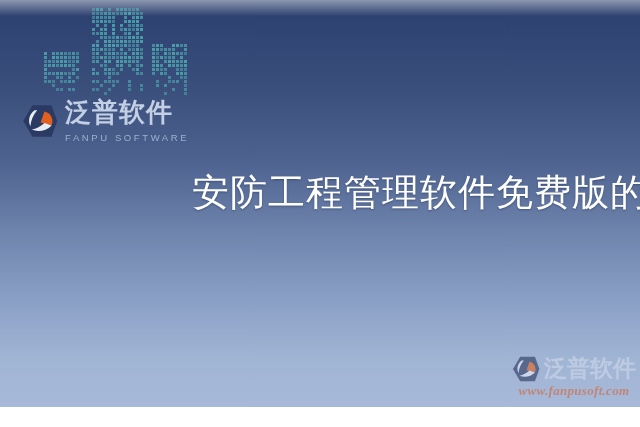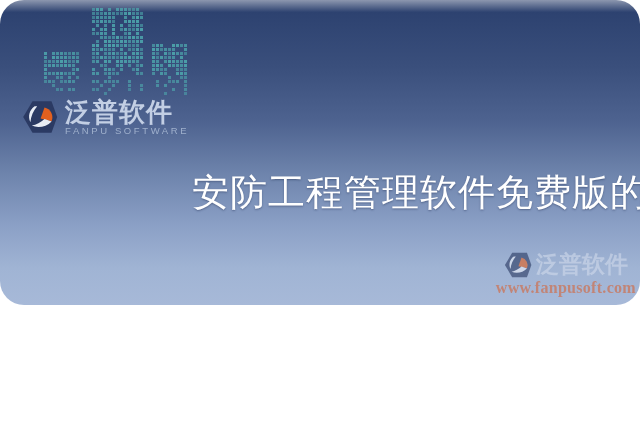--- a/index.html
+++ b/index.html
@@ -2,32 +2,31 @@
 <html><head>
 <meta charset="utf-8">
 <style>
   html,body{margin:0;padding:0;}
   body{
     width:640px;height:427px;overflow:hidden;
     font-family:"Liberation Sans","DejaVu Sans",sans-serif;
   }
 
   #banner{
-    position:relative;width:640px;height:305px;overflow:hidden;
+    position:relative;width:640px;height:407px;overflow:hidden;
     background:linear-gradient(180deg,
       #2a3e6a 0%,
       #34477190 0%,
       #2d4270 4%,
       #3a4f7c 22%,
       #4e6390 40%,
       #6e84ac 57%,
       #8ba0c6 74%,
       #a0b4d4 88%,
       #a7b9d8 100%);
-    border-radius:24px;
   }
 
   
   #skyline{
     position:absolute;left:40px;top:0px;width:150px;height:96px;
     pointer-events:none;
   }
   #skyline svg{display:block;}
 
   
@@ -36,21 +35,21 @@
     display:flex;align-items:center;gap:7px;
   }
   #brand .mark{width:36px;height:36px;flex:none;}
   #brand .wordwrap{display:flex;flex-direction:column;line-height:1;}
   #brand .cn{
     font-size:26px;font-weight:700;color:#c3cfe4;
     letter-spacing:1px;white-space:nowrap;
     font-family:"DejaVu Sans","Liberation Sans",sans-serif;
   }
   #brand .en{
-    margin-top:1px;
+    margin-top:8px;
     font-size:9.5px;color:#9fb0cc;letter-spacing:2.6px;
     white-space:nowrap;font-weight:400;
   }
 
   
   #headline{
     position:absolute;left:8px;top:166px;width:640px;
     text-align:right;
     color:#ffffff;
     font-size:37px;
@@ -71,22 +70,22 @@
   #watermark .wmtop{display:flex;align-items:center;gap:4px;}
   #watermark .wmmark{width:28px;height:28px;flex:none;}
   #watermark .wmcn{
     font-size:23px;font-weight:700;color:#cfd9ea;letter-spacing:0px;
     white-space:nowrap;
     font-family:"DejaVu Sans","Liberation Sans",sans-serif;
   }
   #watermark .wmurl{
     margin-top:-1px;
     font-family:"Liberation Serif","DejaVu Serif",serif;
-    font-size:16px;font-weight:700;color:#d4663c;
-    letter-spacing:.3px;white-space:nowrap;
+    font-size:13px;font-weight:700;color:#d4663c;
+    letter-spacing:.3px;white-space:nowrap;font-style:italic;
   }
 </style>
 </head>
 <body>
 
 <div id="banner">
 
   <div id="skyline">
     <svg width="150" height="96" viewBox="0 0 150 96" aria-hidden="true">
       <g id="sky-dots" fill="#4ea8ae">

